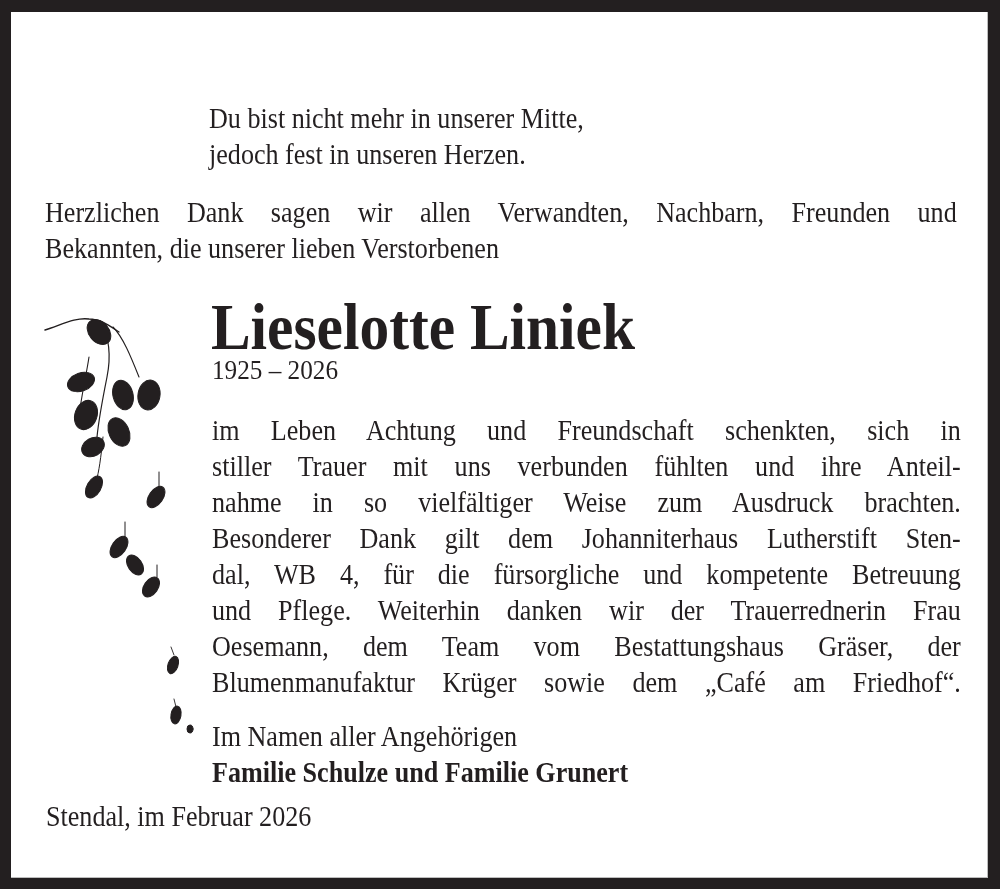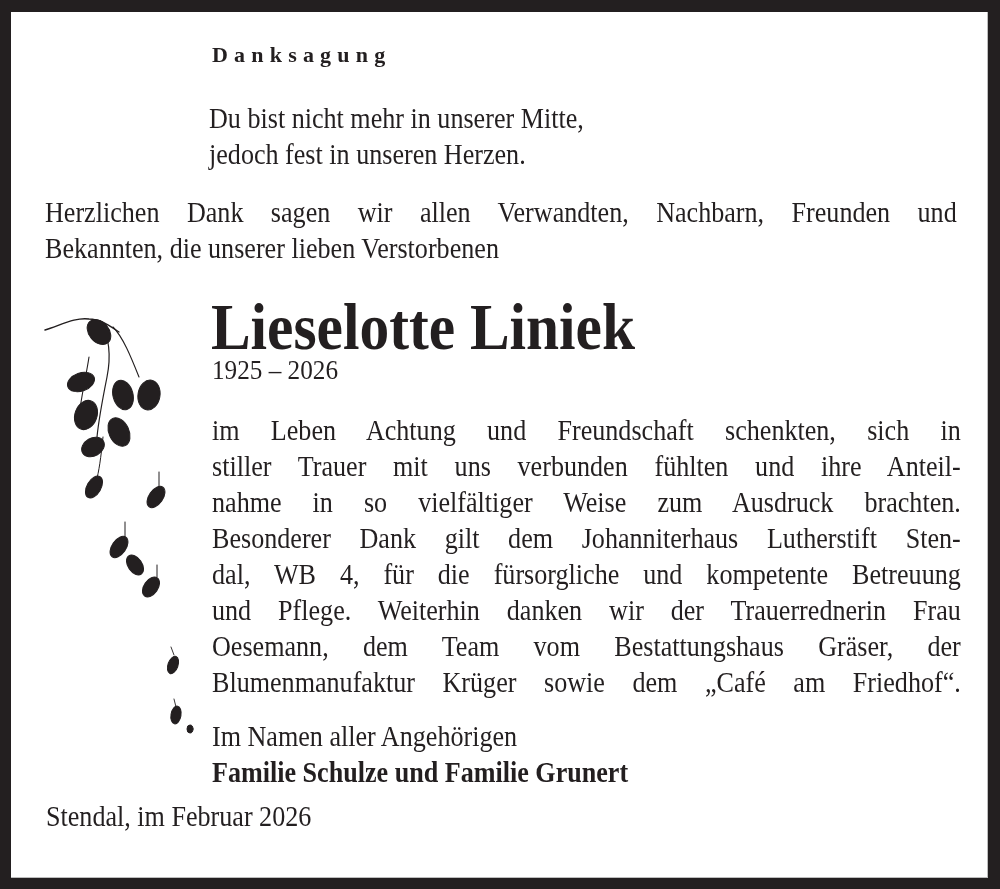--- a/index.html
+++ b/index.html
@@ -77,21 +77,20 @@
   .leaves {
     left: 30px; top: 285px;
     width: 160px; height: 445px;
   }
 </style>
 </head>
 <body>
 
 <div class="page">
 
-  <div class="abs heading">Danksagung</div>
 
   <div class="abs poem">
     <div>Du bist nicht mehr in unserer Mitte,</div>
     <div>jedoch fest in unseren Herzen.</div>
   </div>
 
   <div class="abs intro">
     <span class="l1">Herzlichen Dank sagen wir allen Verwandten, Nachbarn, Freunden und</span>
     <span class="l2">Bekannten, die unserer lieben Verstorbenen</span>
   </div>

